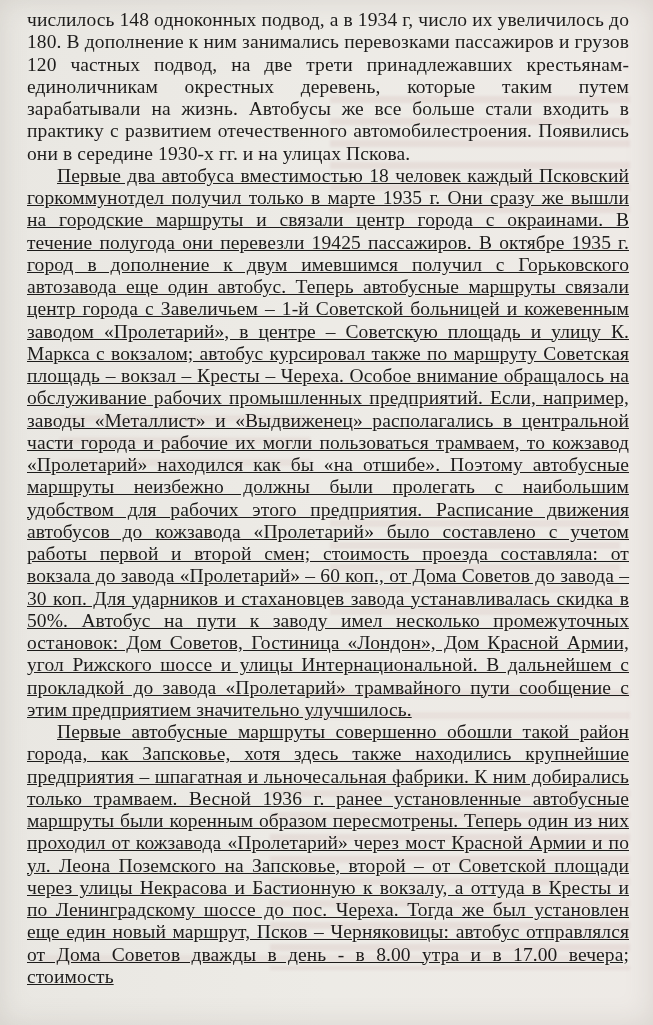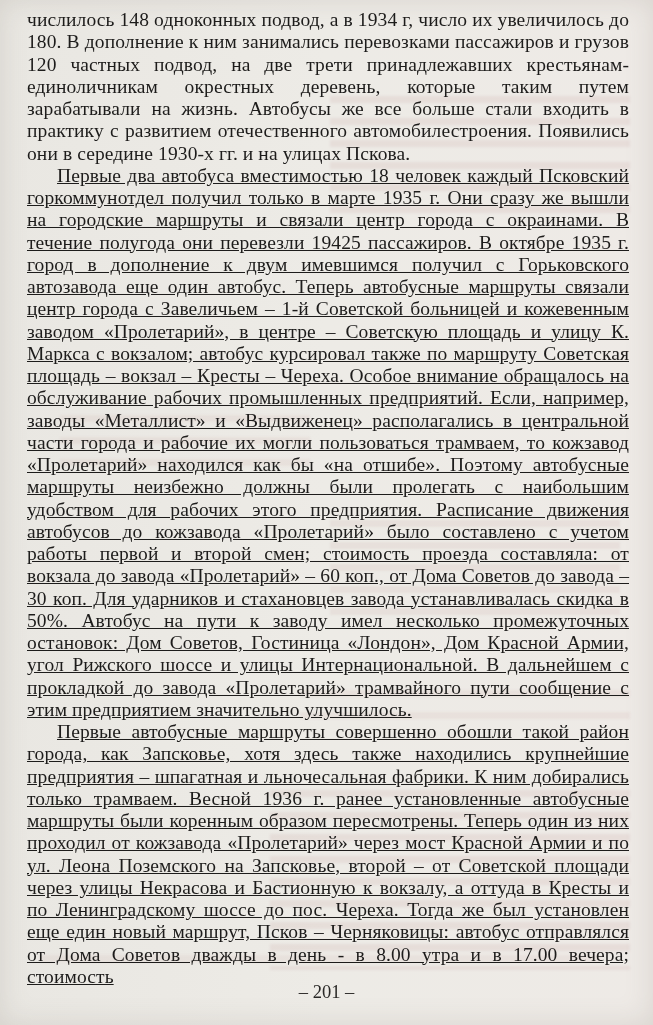--- a/index.html
+++ b/index.html
@@ -76,15 +76,14 @@
   <div class="bleed b4"></div>
   <div class="bleed b5"></div>
   <div class="bleed b6"></div>
 
   <div class="text-block">
     <p>числилось 148 одноконных подвод, а в 1934 г, число их увеличилось до 180. В дополнение к ним занимались перевозками пассажиров и грузов 120 частных подвод, на две трети принадлежавших крестьянам-единоличникам окрестных деревень, которые таким путем зарабатывали на жизнь. Автобусы же все больше стали входить в практику с развитием отечественного автомобилестроения. Появились они в середине 1930-х гг. и на улицах Пскова.</p>
     <p class="indent">Первые два автобуса вместимостью 18 человек каждый Псковский горкоммунотдел получил только в марте 1935 г. Они сразу же вышли на городские маршруты и связали центр города с окраинами. В течение полугода они перевезли 19425 пассажиров. В октябре 1935 г. город в дополнение к двум имевшимся получил с Горьковского автозавода еще один автобус. Теперь автобусные маршруты связали центр города с Завеличьем – 1-й Советской больницей и кожевенным заводом «Пролетарий», в центре – Советскую площадь и улицу К. Маркса с вокзалом; автобус курсировал также по маршруту Советская площадь – вокзал – Кресты – Череха. Особое внимание обращалось на обслуживание рабочих промышленных предприятий. Если, например, заводы «Металлист» и «Выдвиженец» располагались в центральной части города и рабочие их могли пользоваться трамваем, то кожзавод «Пролетарий» находился как бы «на отшибе». Поэтому автобусные маршруты неизбежно должны были пролегать с наибольшим удобством для рабочих этого предприятия. Расписание движения автобусов до кожзавода «Пролетарий» было составлено с учетом работы первой и второй смен; стоимость проезда составляла: от вокзала до завода «Пролетарий» – 60 коп., от Дома Советов до завода – 30 коп. Для ударников и стахановцев завода устанавливалась скидка в 50%. Автобус на пути к заводу имел несколько промежуточных остановок: Дом Советов, Гостиница «Лондон», Дом Красной Армии, угол Рижского шоссе и улицы Интернациональной. В дальнейшем с прокладкой до завода «Пролетарий» трамвайного пути сообщение с этим предприятием значительно улучшилось.</p>
     <p class="indent">Первые автобусные маршруты совершенно обошли такой район города, как Запсковье, хотя здесь также находились крупнейшие предприятия – шпагатная и льночесальная фабрики. К ним добирались только трамваем. Весной 1936 г. ранее установленные автобусные маршруты были коренным образом пересмотрены. Теперь один из них проходил от кожзавода «Пролетарий» через мост Красной Армии и по ул. Леона Поземского на Запсковье, второй – от Советской площади через улицы Некрасова и Бастионную к вокзалу, а оттуда в Кресты и по Ленинградскому шоссе до пос. Череха. Тогда же был установлен еще един новый маршрут, Псков – Черняковицы: автобус отправлялся от Дома Советов дважды в день - в 8.00 утра и в 17.00 вечера; стоимость</p>
   </div>
 
-  <div class="page-footer">– 201 –</div>
 
 </div>
 
 </body></html>

